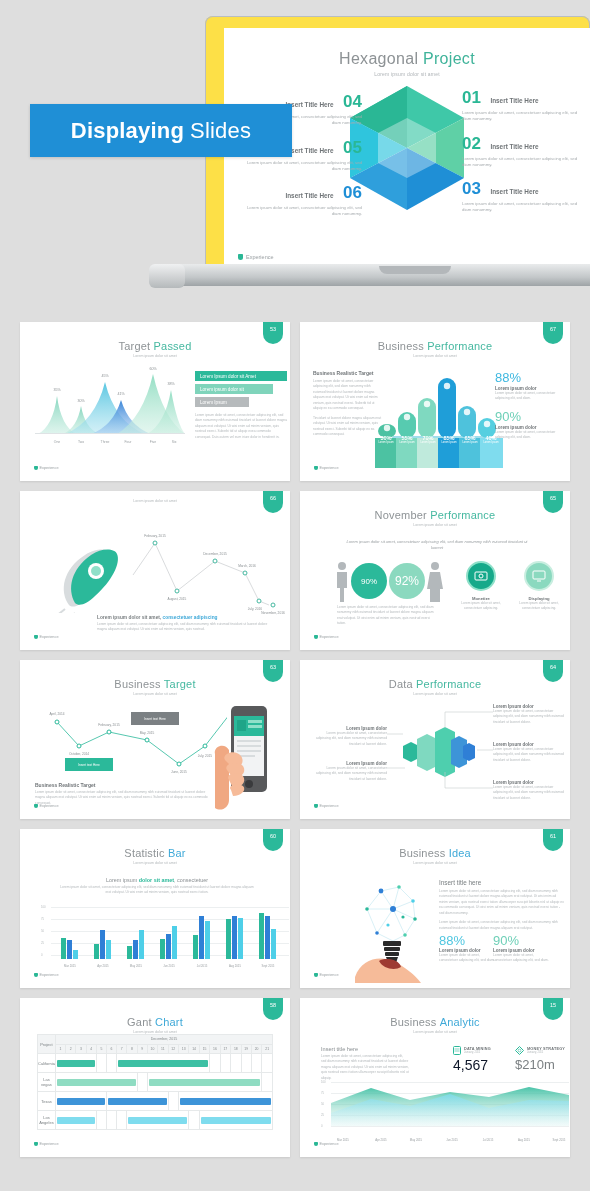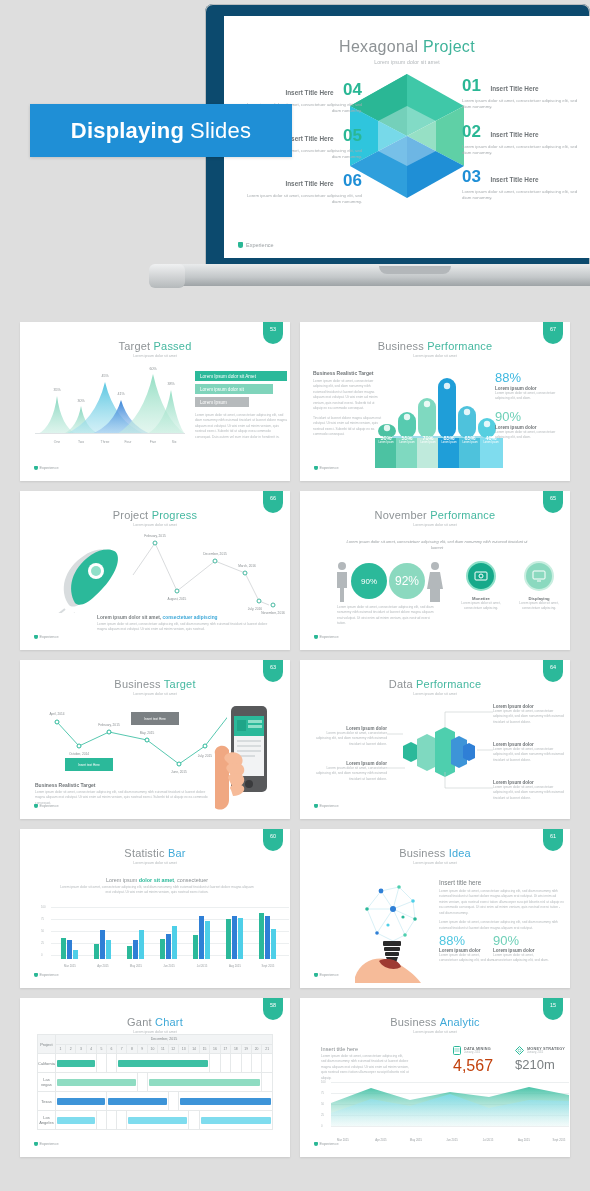--- a/index.html
+++ b/index.html
@@ -9,22 +9,22 @@
     font-family: "Liberation Sans", sans-serif;
     overflow: hidden;
   }
   #root { position: relative; width: 590px; height: 1191px; }
 
   
   .hero { position: absolute; left: 0; top: 0; width: 590px; height: 318px; overflow: hidden; }
 
   .laptop { position: absolute; left: 205px; top: 0px; width: 420px; height: 300px; }
   .laptop-body {
-    position: absolute; left: 0; top: 4px; width: 385px; height: 266px;
-    background: #0c4a6e; border-radius: 8px 8px 0 0;
+    position: absolute; left: 0; top: 16px; width: 385px; height: 266px;
+    background: #fde047; border-radius: 8px 8px 0 0;
     box-shadow: inset 0 0 0 1px #b9bdbf;
   }
   .laptop-screen {
     position: absolute; left: 19px; top: 12px; width: 366px; height: 242px;
     background: #fff; overflow: hidden;
   }
   .laptop-base {
     position: absolute; left: -48px; top: 264px; width: 470px; height: 22px;
     background: linear-gradient(#e9ebec, #c3c7c9 60%, #9ea3a6);
     border-radius: 3px 3px 7px 7px;
@@ -347,23 +347,20 @@
           </div>
         </div>
       </div>
     </div>
 
     <div class="row">
 
       <div class="card">
         <div class="badge">66</div>
         <div class="card-inner">
-          <div class="s-title">
-            <span>Project </span><b>Progress</b>
-          </div>
           <div class="s-sub">Lorem ipsum dolor sit amet</div>
 
           <svg style="position:absolute;left:18px;top:38px" width="232" height="78" viewBox="0 0 232 78">
             <path d="M24,70 C14,56 18,34 40,20 C52,12 64,14 66,18 C70,26 62,46 44,62 C36,70 28,74 24,70 Z" fill="#d8dcde"></path>
             <path d="M30,68 C22,54 26,34 46,20 C58,12 70,14 72,19 C76,28 67,46 50,61 C42,69 34,72 30,68 Z" fill="#2bb99a"></path>
             <circle cx="51" cy="36" r="8" fill="#fff"></circle>
             <circle cx="51" cy="36" r="5" fill="#8fe0c9"></circle>
             <path d="M20,74 L10,82 M30,78 L22,86" stroke="#d8dcde" stroke-width="2"></path>
             <polyline points="88,40 110,8 132,56 170,26 200,38 214,66 224,70" fill="none" stroke="#c8ccce" stroke-width=".7"></polyline>
           </svg>
@@ -831,21 +828,21 @@
             <div style="display:flex;align-items:center;gap:3px">
               <svg width="8" height="9" viewBox="0 0 8 9">
                   <rect x=".5" y=".5" width="7" height="8" rx="1" fill="none" stroke="#2bb99a"></rect>
                   <path d="M1.5,3 h5 M1.5,5 h5" stroke="#2bb99a" stroke-width=".6"></path>
                 </svg>
               <div>
                 <div style="font-size:3.8px;font-weight:700;color:#6f7477;letter-spacing:.2px">DATA MINING</div>
                 <div style="font-size:2.6px;color:#b3b8bb">January, 2015</div>
               </div>
             </div>
-            <div style="font-size:16px;font-weight:300;color:#c2410c;margin-top:2px">4,567</div>
+            <div style="font-size:14px;font-weight:300;color:#0f172a;margin-top:2px">4,567</div>
           </div>
 
           <div style="position:absolute;left:208px;top:42px;width:56px">
             <div style="display:flex;align-items:center;gap:3px">
               <svg width="9" height="9" viewBox="0 0 9 9">
                   <polygon points="4.5,.5 8.5,4.5 4.5,8.5 .5,4.5" fill="none" stroke="#2bb99a"></polygon>
                   <circle cx="4.5" cy="4.5" r="1.4" fill="none" stroke="#2bb99a" stroke-width=".6"></circle>
                 </svg>
               <div>
                 <div style="font-size:3.8px;font-weight:700;color:#6f7477;letter-spacing:.2px">MONEY STRATEGY</div>

